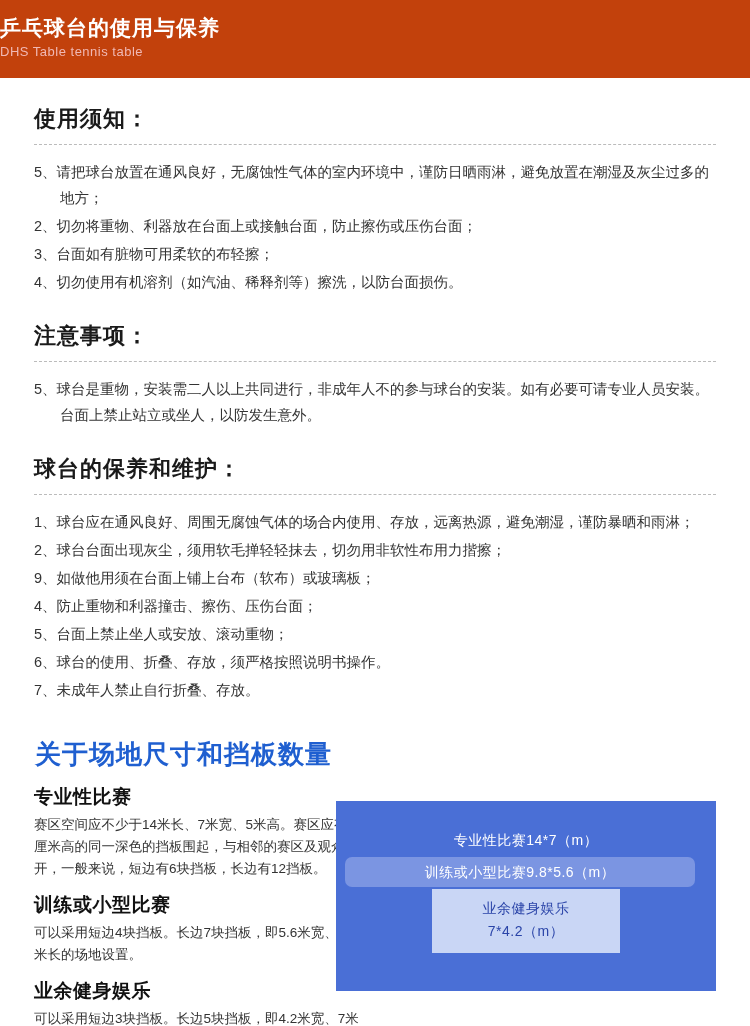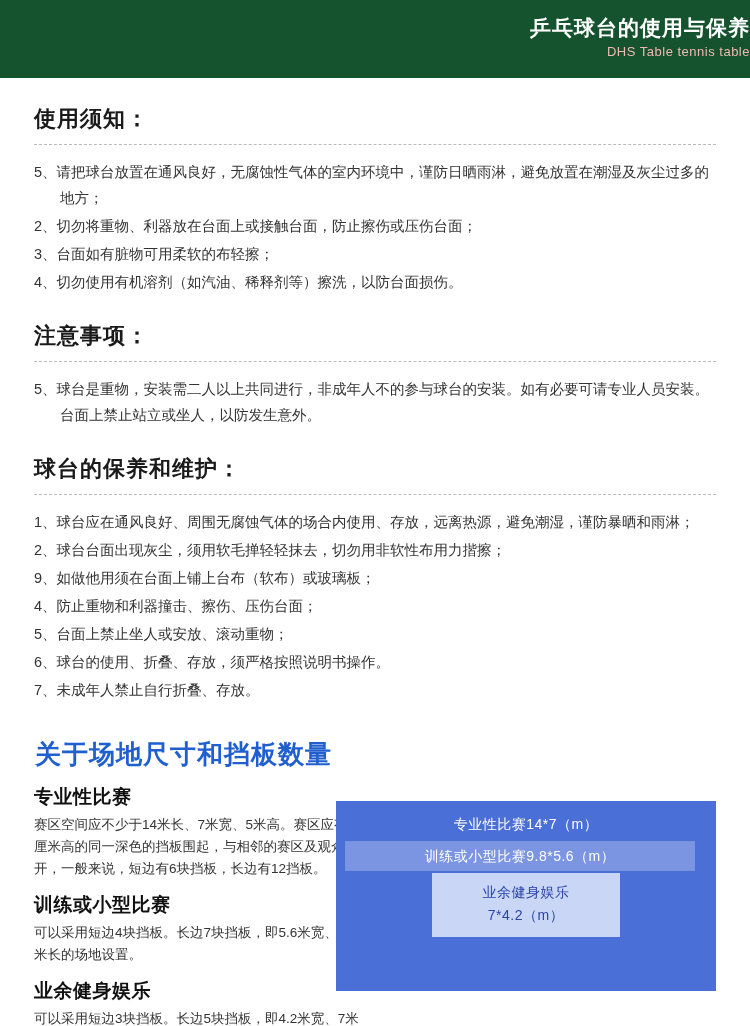--- a/index.html
+++ b/index.html
@@ -14,24 +14,24 @@
     color: #222222;
   }
   .page {
     width: 750px;
     min-height: 1026px;
     position: relative;
     background: #ffffff;
   }
   
   .header {
-    background: #14532d;
+    background: #c2410c;
     width: 750px;
     padding: 14px 0 16px 0;
-    text-align: right;
+    text-align: left;
   }
   .header-title {
     color: #ffffff;
     font-size: 21px;
     font-weight: bold;
     letter-spacing: 1px;
     line-height: 28px;
   }
   .header-sub {
     color: #f0b8b4;
@@ -98,33 +98,34 @@
     margin: 0;
   }
   
   .diagram {
     position: absolute;
     right: 0;
     top: 64px;
     width: 380px;
     height: 190px;
     background: #4a6fd6;
-    padding: 8px 9px;
+    padding: 24px 9px;
   }
   .band {
     text-align: center;
     color: #ffffff;
     font-size: 14px;
     line-height: 30px;
     letter-spacing: 0.5px;
   }
   .band-2 {
     background: #7b95e2;
     margin: 2px 12px 0 0;
     padding: 0 4px;
+    border-radius: 7px;
   }
   .band-3 {
     background: #c9d6f5;
     color: #2a44a8;
     margin: 2px auto 0 auto;
     width: 188px;
     font-size: 14px;
     line-height: 23px;
     padding: 8px 0 10px 0;
   }

